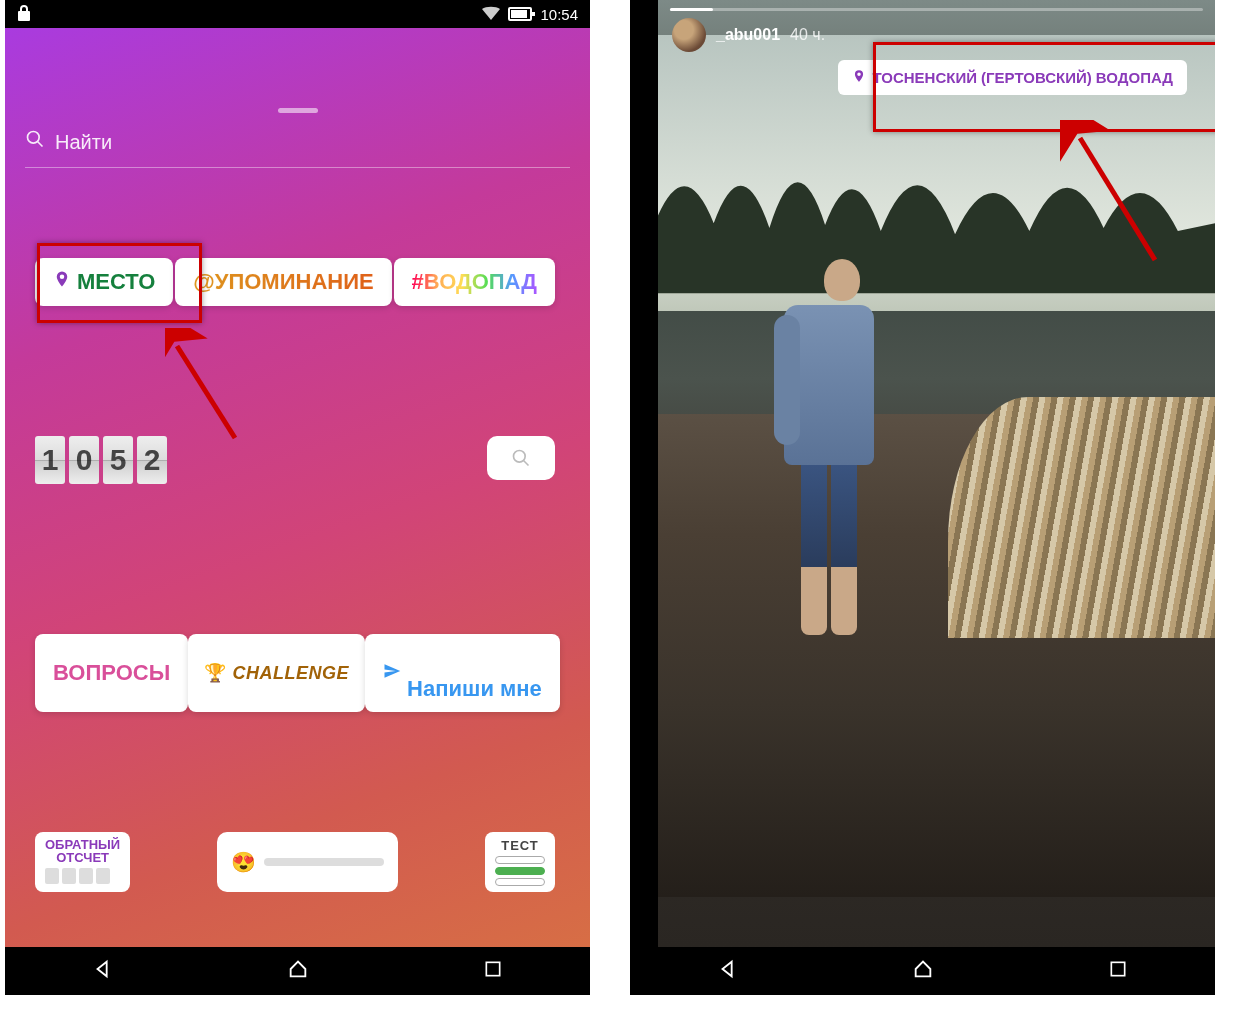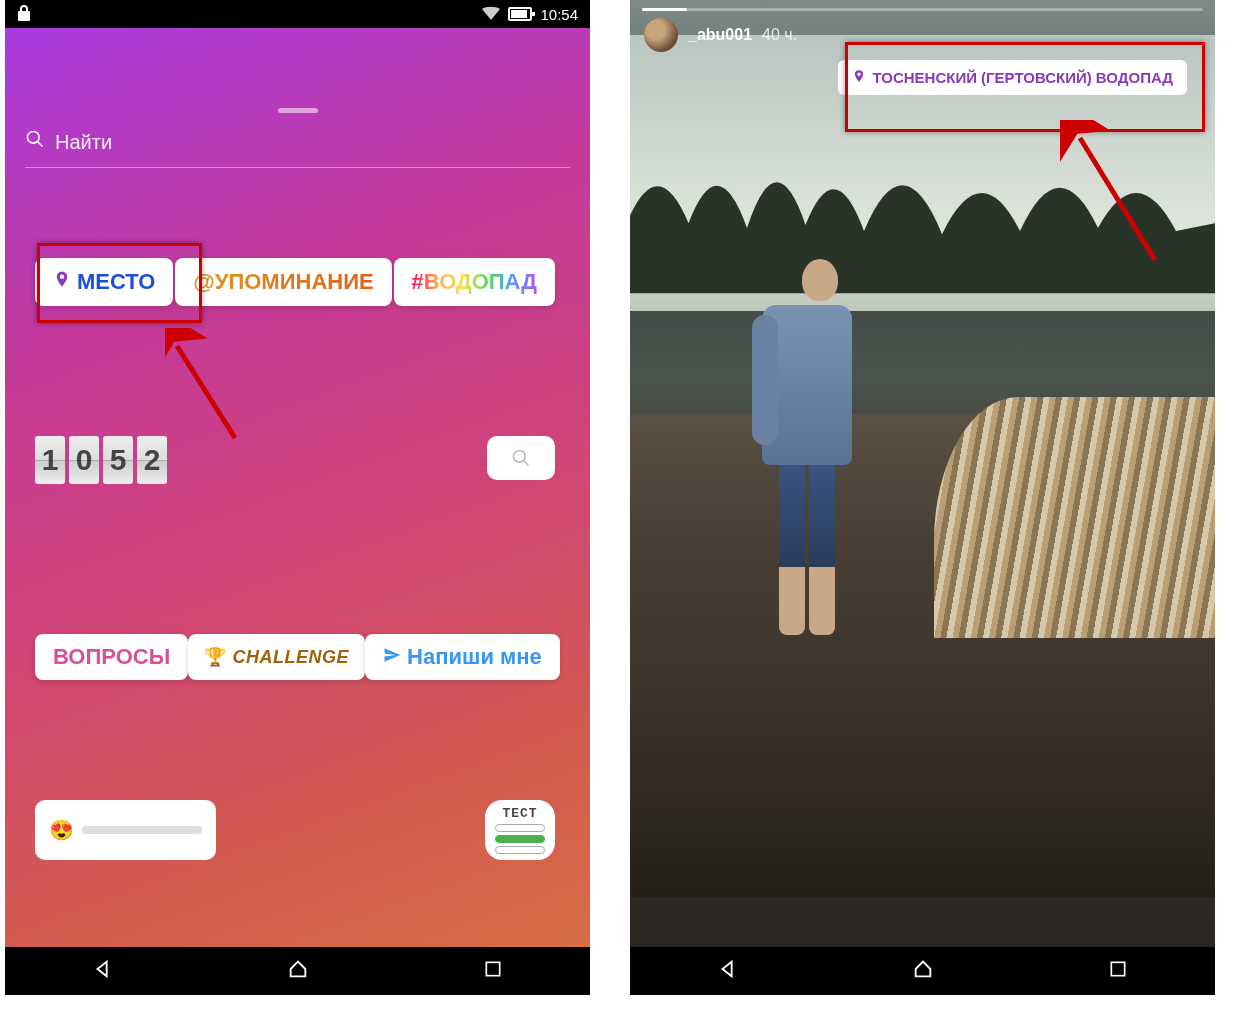--- a/index.html
+++ b/index.html
@@ -43,39 +43,39 @@
 .clock-dig { width: 30px; height: 48px; background: linear-gradient(#eee 0%, #ddd 49%, #ccc 50%, #eee 100%); border-radius: 3px; display: flex; align-items: center; justify-content: center; font-size: 30px; font-weight: 600; color: #444; position: relative; }
 .clock-dig::after { content:''; position:absolute; left:0; right:0; top:50%; height:1px; background:rgba(0,0,0,0.15); }
 .poll-txt { color: #1fbf9c; font-weight: 700; }
 .poll-lines { width: 18px; height: 14px; display: flex; flex-direction: column; justify-content: space-between; }
 .poll-lines span { height: 3px; background: #1fbf9c; border-radius: 2px; }
 .search-chip { width: 68px; height: 44px; background: #fff; border-radius: 10px; display:flex; align-items:center; justify-content:center; }
 
 .questions-txt { color: #d94f9a; }
 .challenge-txt { color: #a16207; font-style: italic; font-size: 18px; letter-spacing: 0.5px; }
 .trophy { color: #f5a623; font-size: 18px; }
-.writeme-txt { color: #3897f0; }
+.writeme-txt { color: #3897f0; margin-top: 32px; }
 .writeme-ico { color: #3897f0; }
 
 .countdown-box { background:#fff; border-radius:8px; padding:6px 10px 8px; text-align:center; }
 .countdown-txt { color:#8a3ab9; font-size:13px; font-weight:700; line-height:1; }
 .countdown-slots { display:flex; gap:3px; margin-top:4px; }
 .countdown-slots span { width:14px; height:16px; background:#ddd; border-radius:2px; }
 .slider-box { background:#fff; border-radius:10px; padding:10px 14px; display:flex; align-items:center; gap:8px; }
 .emoji { font-size:20px; }
 .slider-track { width:120px; height:8px; background:#ddd; border-radius:4px; }
-.test-box { background:#fff; border-radius:17px; padding:6px 10px; text-align:center;font-family:Liberation Mono, monospace; }
+.test-box { background:#fff; border-radius:8px; padding:6px 10px; text-align:center; }
 .test-label { font-size:13px; font-weight:700; color:#444; letter-spacing:1px; }
 .test-opts span { display:block; height:8px; border:1px solid #aaa; border-radius:5px; margin-top:3px; width:50px; }
 .test-opts .sel { background:#4caf50; border-color:#4caf50; }
 
 .navbar { height: 48px; background: #000; display: flex; justify-content: space-around; align-items: center; }
 
 
-.right-body { flex:1; position: relative; background: linear-gradient( #7d8a87 0%, #6b7670 8%, #2d3530 12%, #3a4540 25%, #4b534d 40%, #3b3730 55%, #2a2622 100%); overflow:hidden; }
+.right-body { flex:1; position: relative; background: linear-gradient( #7d8a87 0%, #6b7670 8%, #2d3530 12%, #3a4540 25%, #4b534d 40%, #3b3730 55%, #2a2622 100%); overflow:hidden;margin-left:28px; }
 .progress-bar { position:absolute; top:8px; left:12px; right:12px; height:3px; background:rgba(255,255,255,0.35); border-radius:2px; }
 .progress-bar .fill { height:100%; width:8%; background:#fff; border-radius:2px; }
 .story-head { position:absolute; top:18px; left:14px; display:flex; align-items:center; gap:10px; color:#fff; font-size:16px; }
 .avatar { width:34px; height:34px; border-radius:50%; background: radial-gradient(circle at 35% 35%, #c7a47a 30%, #6b4a36 70%); }
 .loc-badge { position:absolute; top:60px; right:28px; background:#fff; border-radius:6px; padding:8px 14px; font-size:15px; font-weight:600; color:#8a3ab9; display:flex; align-items:center; gap:6px; }
 .loc-badge .pin-sm { color:#8a3ab9; }
 .hi-right { top: 42px; left: 215px; width: 360px; height: 90px; }
 
 .scene { position:absolute; inset:35px 0 50px 0; }
 .sky { position:absolute; top:0; left:0; right:0; height:32%; background: linear-gradient(#b8c5c0, #dfe5dc 70%, #c0c8ba ); }
@@ -137,21 +137,21 @@
           <input class="search-input" placeholder="Найти" style="">
         </div>
 
         <div class="row">
           <span class="sticker">
             <span class="location-pin">
               <svg width="18" height="22" viewBox="0 0 24 24" fill="#8a3ab9">
                   <path d="M12 2a7 7 0 017 7c0 5-7 13-7 13S5 14 5 9a7 7 0 017-7zm0 4a3 3 0 100 6 3 3 0 000-6z"></path>
                 </svg>
             </span>
-            <span style="color:#1d4ed8">МЕСТО</span>
+            <span style="color:#15803d">МЕСТО</span>
           </span>
           <span class="sticker mention-box">
             <span class="mention">@УПОМИНАНИЕ</span>
           </span>
           <span class="sticker">
             <span class="hashtag-txt">#ВОДОПАД</span>
           </span>
         </div>
 
         <div class="row row2">
@@ -181,20 +181,30 @@
             <span class="writeme-ico">
               <svg width="18" height="18" viewBox="0 0 24 24" fill="#3897f0">
                   <path d="M2 21l21-9L2 3v7l15 2-15 2v7z"></path>
                 </svg>
             </span>
             <span class="writeme-txt">Напиши мне</span>
           </span>
         </div>
 
         <div class="row row4">
+          <span class="countdown-box">
+            <div class="countdown-txt">ОБРАТНЫЙ</div>
+            <div class="countdown-txt">ОТСЧЕТ</div>
+            <div class="countdown-slots">
+                <span></span>
+                <span></span>
+                <span></span>
+                <span></span>
+              </div>
+          </span>
           <span class="slider-box">
             <span class="emoji">😍</span>
             <span class="slider-track"></span>
           </span>
           <span class="test-box">
             <div class="test-label">ТЕСТ</div>
             <div class="test-opts">
                 <span></span>
                 <span class="sel"></span>
                 <span></span>

